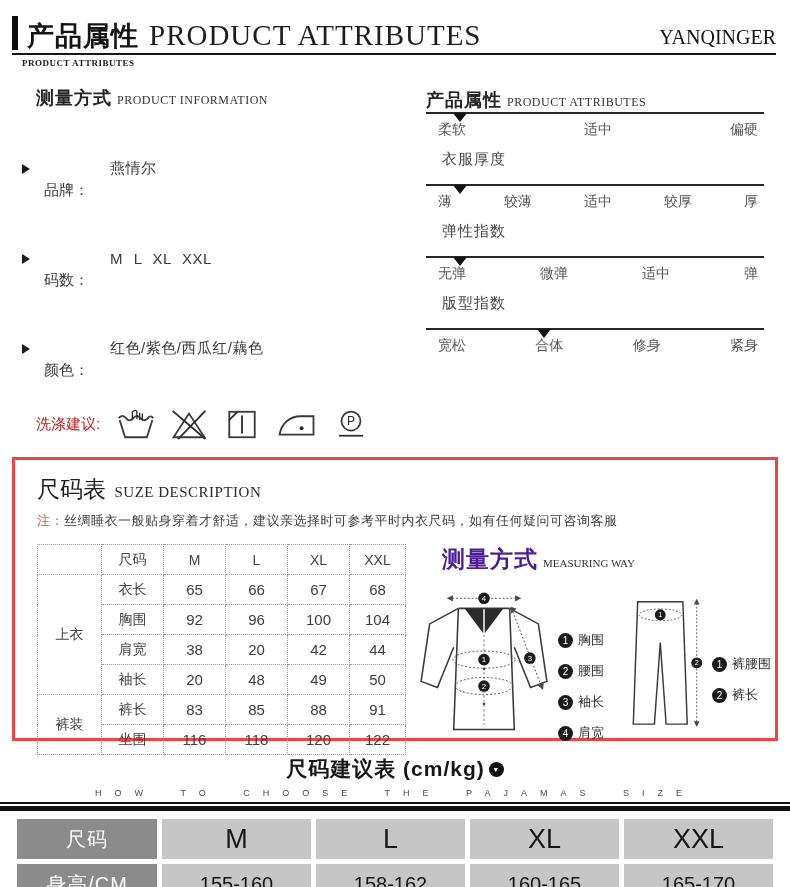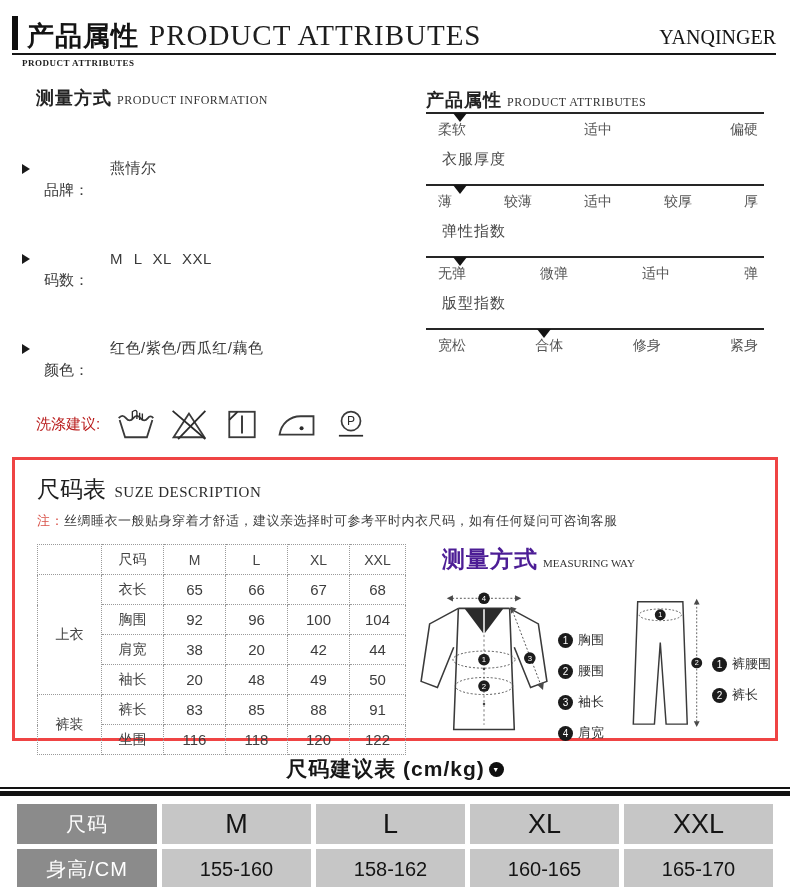--- a/index.html
+++ b/index.html
@@ -345,20 +345,21 @@
       </div>
     </div>
   </div>
 </div>
 
 <div>
   <div class="rec-title">
     <span>尺码建议表 (cm/kg)</span>
     <span class="dcircle">▼</span>
   </div>
+  <div class="rec-sub">HOW TO CHOOSE THE PAJAMAS SIZE</div>
   <div class="dline-thin"></div>
   <div class="dline-thick"></div>
 
   <table class="rec-table">
     <tbody>
         <tr>
       <td class="rt-label">尺码</td>
       <td class="rt-val rt-size">M</td>
       <td class="rt-val rt-size">L</td>
       <td class="rt-val rt-size">XL</td>

